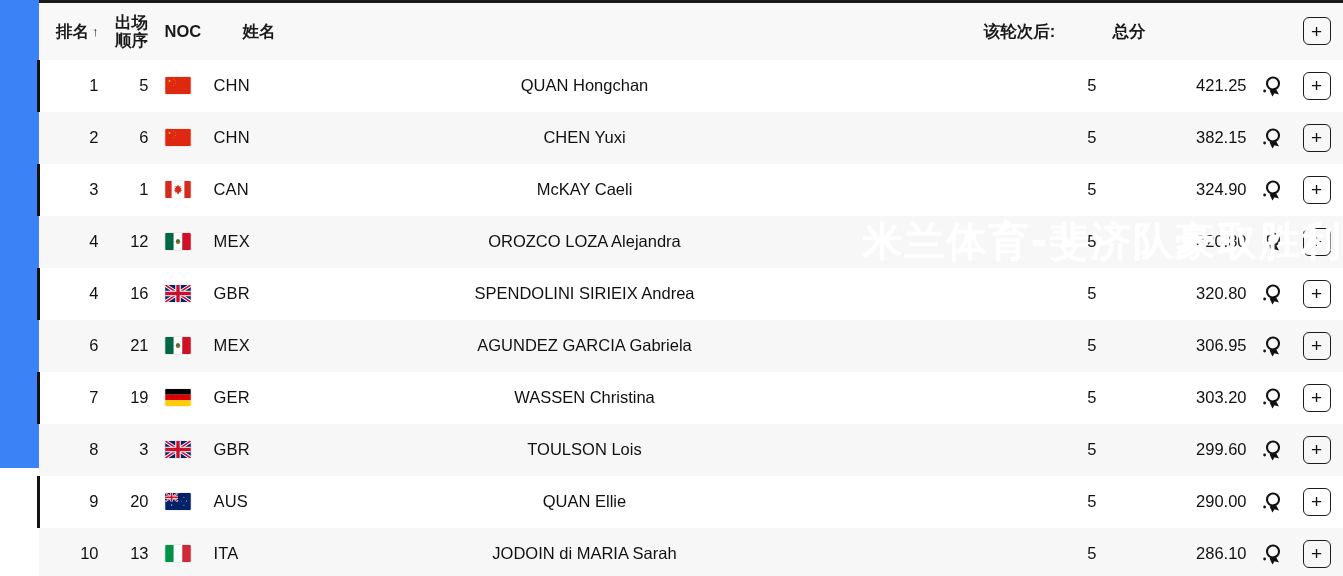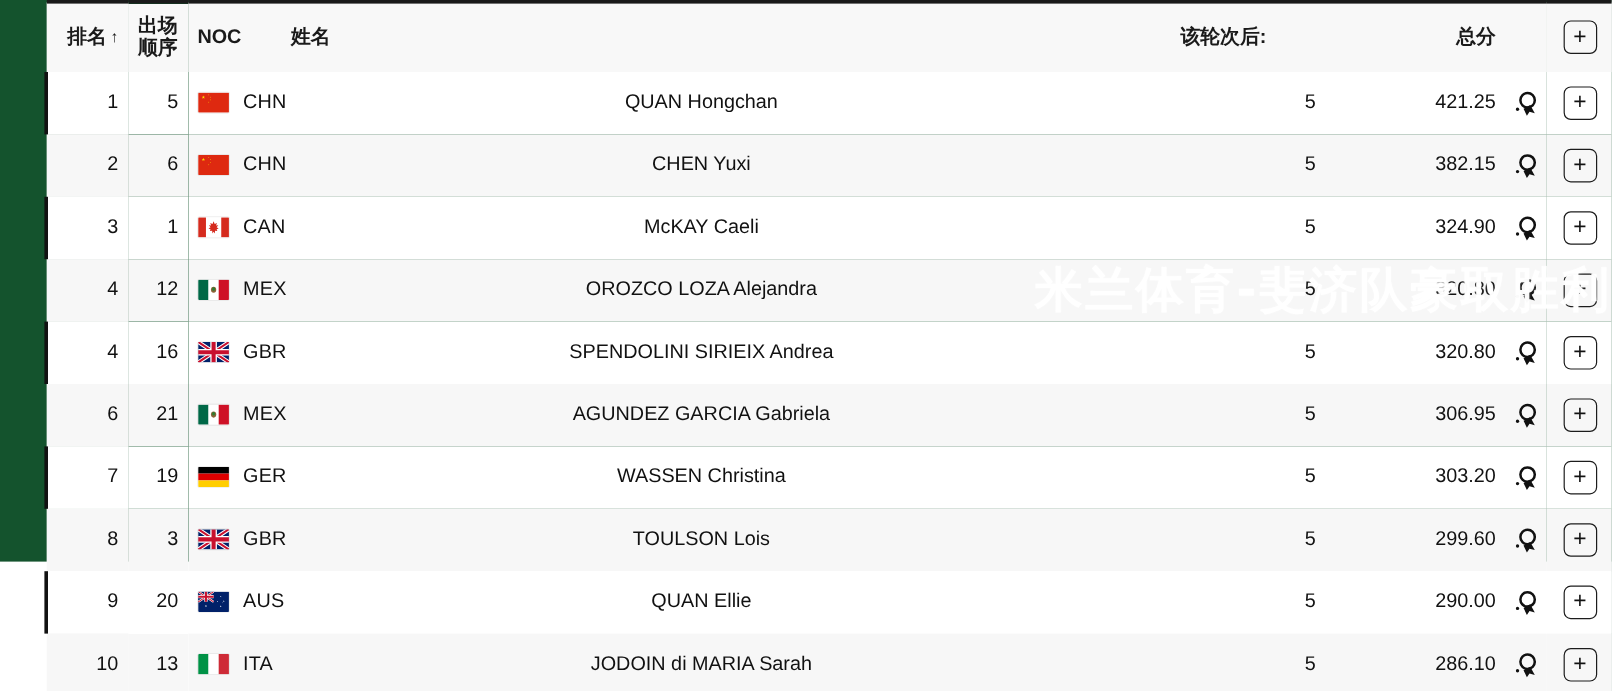--- a/index.html
+++ b/index.html
@@ -5,21 +5,21 @@
   * { box-sizing: border-box; margin: 0; padding: 0; }
   html, body {
     width: 1343px; height: 576px;
     background: #ffffff;
     font-family: "Liberation Sans", "DejaVu Sans", sans-serif;
     overflow: hidden;
   }
   #page {
     position: relative;
     width: 1343px; height: 468px;
-    background: #14532d;
+    background: #3b82f6;
   }
 
   
   .results-table {
     position: absolute;
     left: 37px; top: 0;
     width: 1306px;
     border-collapse: collapse;
     table-layout: fixed;
   }
@@ -37,21 +37,21 @@
     vertical-align: middle;
     padding: 0 8px;
     background: #f8f8f8;
     line-height: 1.12;
   }
   .th-rank     { width: 68px;  text-align: right; padding-right: 10px; }
   .th-order    { width: 50px;  text-align: center;  padding-left: 4px; }
   .th-noc      { width: 78px;  text-align: left;  padding-left: 10px; }
   .th-name     { width: 700px; text-align: left;  padding-left: 26px; }
   .th-after    { width: 170px; padding-right: 14px; }
-  .th-total    { width: 150px; text-align: right; padding-right: 34px; }
+  .th-total    { width: 150px; text-align: left; padding-right: 34px; }
   .th-medal    { width: 34px; }
   .th-plus     { width: 56px;  text-align: center; }
 
   .sort-arrow {
     font-size: 13px;
     font-weight: 400;
     margin-left: 3px;
     display: inline-block;
     vertical-align: 1px;
   }
@@ -82,21 +82,21 @@
   .c-name  { text-align: center;  padding-left: 26px; white-space: nowrap; }
   .c-after { text-align: right; padding-right: 14px; }
   .c-total { text-align: right; padding-right: 34px; }
   .c-medal { text-align: center; padding: 0; }
   .c-plus  { text-align: center; padding: 0; }
 
   
   .row td.c-order, .thead-row th.th-order { position: relative; }
 
   
-  .noc-wrap { display: flex; align-items: center; gap: 12px; }
+  .noc-wrap { display: flex; align-items: center; gap: 23px; }
   .flag {
     width: 26px; height: 17px;
     display: inline-block;
     flex: 0 0 auto;
     border-radius: 1px;
     overflow: hidden;
     position: relative;
     box-shadow: 0 0 0 0.5px rgba(0,0,0,0.10);
   }
   .flag svg { display: block; width: 26px; height: 17px; }

